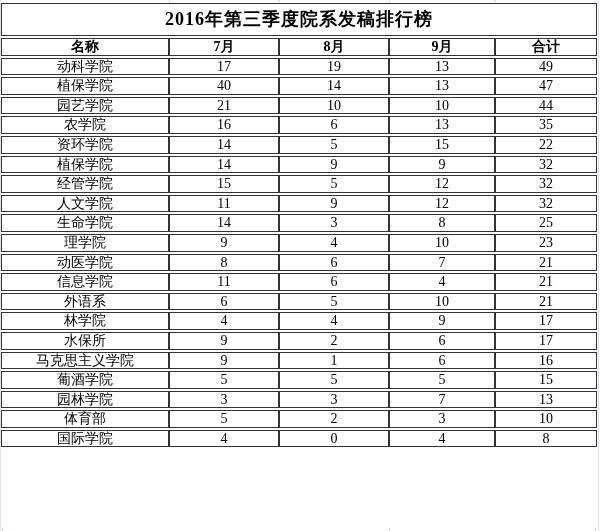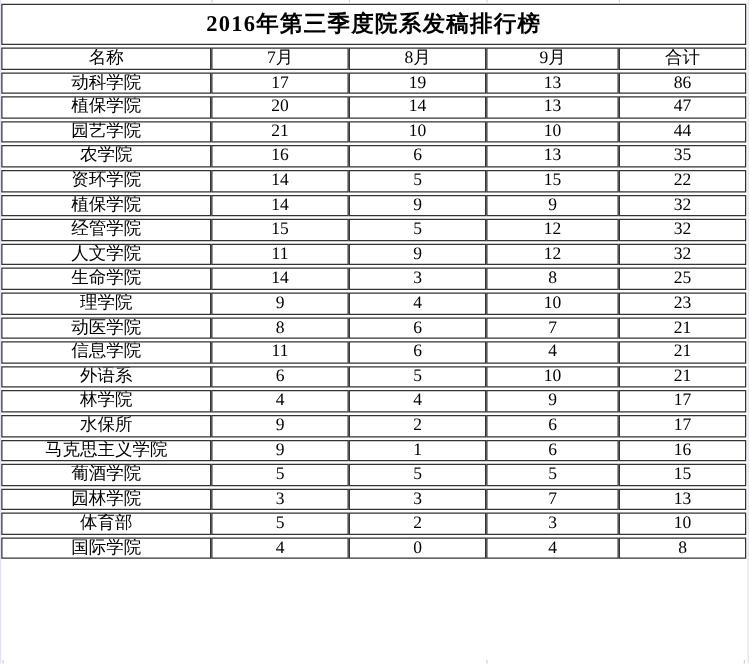--- a/index.html
+++ b/index.html
@@ -37,21 +37,21 @@
     font-weight:normal;
     padding:0;
     overflow:hidden;
     white-space:nowrap;
   }
   td.title-cell{
     height:31px;line-height:31px;
     font-size:18px;font-weight:bold;
     letter-spacing:1px;
   }
-  th{font-weight:normal;}
+  th{font-weight:bold;}
 
   
   .tick{position:absolute;width:1px;background:var(--artifact);}
   .tick.top{top:0;height:2px;}
   .tick.bottom{top:528px;height:3px;}
   .tick.t1{left:169px;} .tick.t2{left:279px;} .tick.t3{left:389px;} .tick.t4{left:495px;}
   .tick.b1{left:2px;}   .tick.b2{left:389px;} .tick.b3{left:595px;}
   .edge{position:absolute;top:0;width:1px;height:531px;background:var(--artifact);opacity:.6;}
   .edge.left{left:0;} .edge.right{left:598px;}
 </style>
@@ -89,25 +89,25 @@
         <th>9月</th>
         <th>合计</th>
       </tr>
     </tbody>
     <tbody>
         <tr>
           <td>动科学院</td>
           <td>17</td>
           <td>19</td>
           <td>13</td>
-          <td>86</td>
+          <td>49</td>
         </tr>
         <tr>
           <td>植保学院</td>
-          <td>20</td>
+          <td>40</td>
           <td>14</td>
           <td>13</td>
           <td>47</td>
         </tr>
         <tr>
           <td>园艺学院</td>
           <td>21</td>
           <td>10</td>
           <td>10</td>
           <td>44</td>

